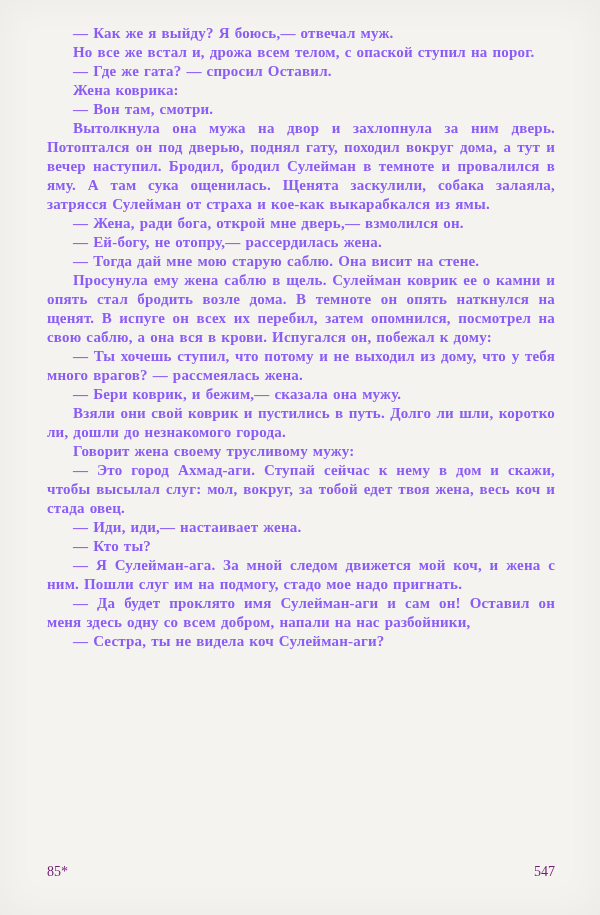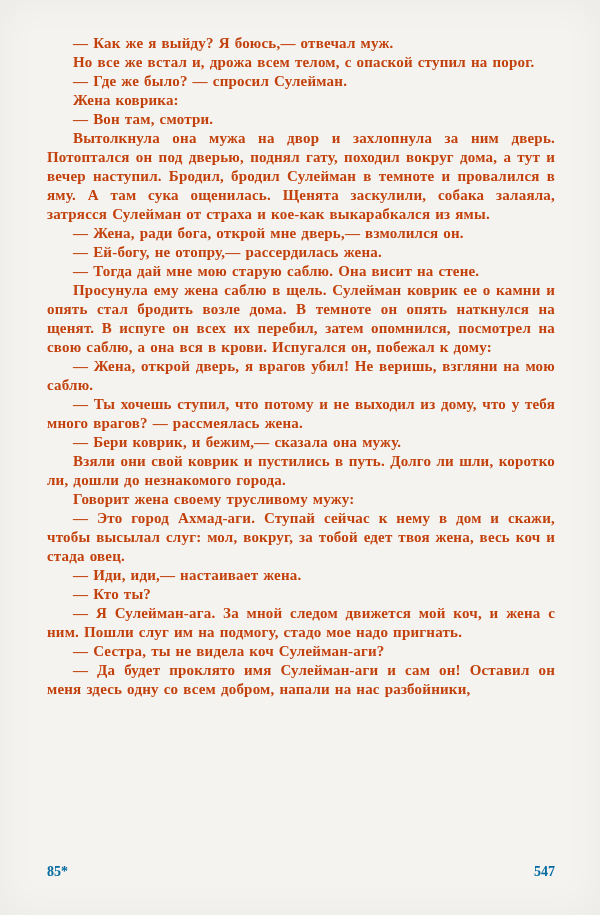--- a/index.html
+++ b/index.html
@@ -13,70 +13,69 @@
     width: 600px;
     height: 915px;
     margin: 0 auto;
     background: #f4f3ef;
     box-shadow: inset 0 0 40px rgba(0,0,0,0.04);
     overflow: hidden;
   }
   .text-block {
     position: absolute;
     left: 47px;
-    top: 34px;
+    top: 24px;
     width: 508px;
-    color: #c2410c;
+    color: #8b5cf6;
     font-size: 15px;
     line-height: 19px;
     font-weight: bold;
     letter-spacing: 0.2px;
   }
   .text-block p {
     margin: 0;
     text-indent: 26px;
     text-align: justify;
     word-spacing: 1px;
   }
   .footer {
     position: absolute;
     left: 47px;
     top: 864px;
     width: 508px;
     display: flex;
     justify-content: space-between;
-    color: #0369a1;
+    color: #701a75;
     font-size: 14px;
-    font-weight: bold;
+    font-weight: normal;
   }
 </style>
 </head>
 <body>
 
 <div class="page">
   <div class="text-block">
     <p>— Как же я выйду? Я боюсь,— отвечал муж.</p>
     <p>Но все же встал и, дрожа всем телом, с опаской ступил на порог.</p>
-    <p>— Где же было? — спросил Сулейман.</p>
+    <p>— Где же гата? — спросил Оставил.</p>
     <p>Жена коврика:</p>
     <p>— Вон там, смотри.</p>
     <p>Вытолкнула она мужа на двор и захлопнула за ним дверь. Потоптался он под дверью, поднял гату, походил вокруг дома, а тут и вечер наступил. Бродил, бродил Сулейман в темноте и провалился в яму. А там сука ощенилась. Щенята заскулили, собака залаяла, затрясся Сулейман от страха и кое-как выкарабкался из ямы.</p>
     <p>— Жена, ради бога, открой мне дверь,— взмолился он.</p>
     <p>— Ей-богу, не отопру,— рассердилась жена.</p>
     <p>— Тогда дай мне мою старую саблю. Она висит на стене.</p>
     <p>Просунула ему жена саблю в щель. Сулейман коврик ее о камни и опять стал бродить возле дома. В темноте он опять наткнулся на щенят. В испуге он всех их перебил, затем опомнился, посмотрел на свою саблю, а она вся в крови. Испугался он, побежал к дому:</p>
-    <p>— Жена, открой дверь, я врагов убил! Не веришь, взгляни на мою саблю.</p>
     <p>— Ты хочешь ступил, что потому и не выходил из дому, что у тебя много врагов? — рассмеялась жена.</p>
     <p>— Бери коврик, и бежим,— сказала она мужу.</p>
     <p>Взяли они свой коврик и пустились в путь. Долго ли шли, коротко ли, дошли до незнакомого города.</p>
     <p>Говорит жена своему трусливому мужу:</p>
     <p>— Это город Ахмад-аги. Ступай сейчас к нему в дом и скажи, чтобы высылал слуг: мол, вокруг, за тобой едет твоя жена, весь коч и стада овец.</p>
     <p>— Иди, иди,— настаивает жена.</p>
     <p>— Кто ты?</p>
     <p>— Я Сулейман-ага. За мной следом движется мой коч, и жена с ним. Пошли слуг им на подмогу, стадо мое надо пригнать.</p>
+    <p>— Да будет проклято имя Сулейман-аги и сам он! Оставил он меня здесь одну со всем добром, напали на нас разбойники,</p>
     <p>— Сестра, ты не видела коч Сулейман-аги?</p>
-    <p>— Да будет проклято имя Сулейман-аги и сам он! Оставил он меня здесь одну со всем добром, напали на нас разбойники,</p>
   </div>
   <div class="footer">
     <span>85*</span>
     <span>547</span>
   </div>
 </div>
 
 </body></html>

